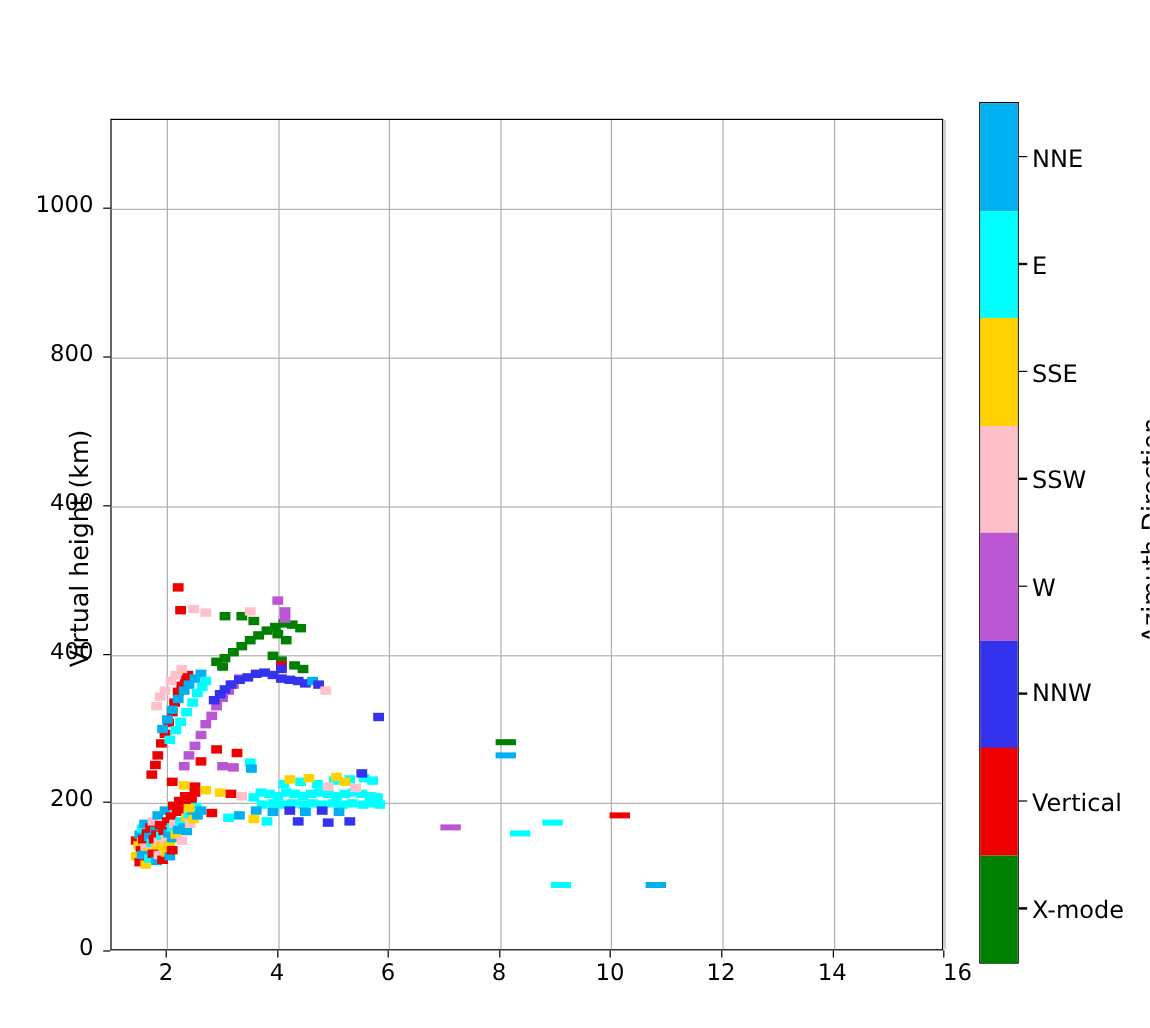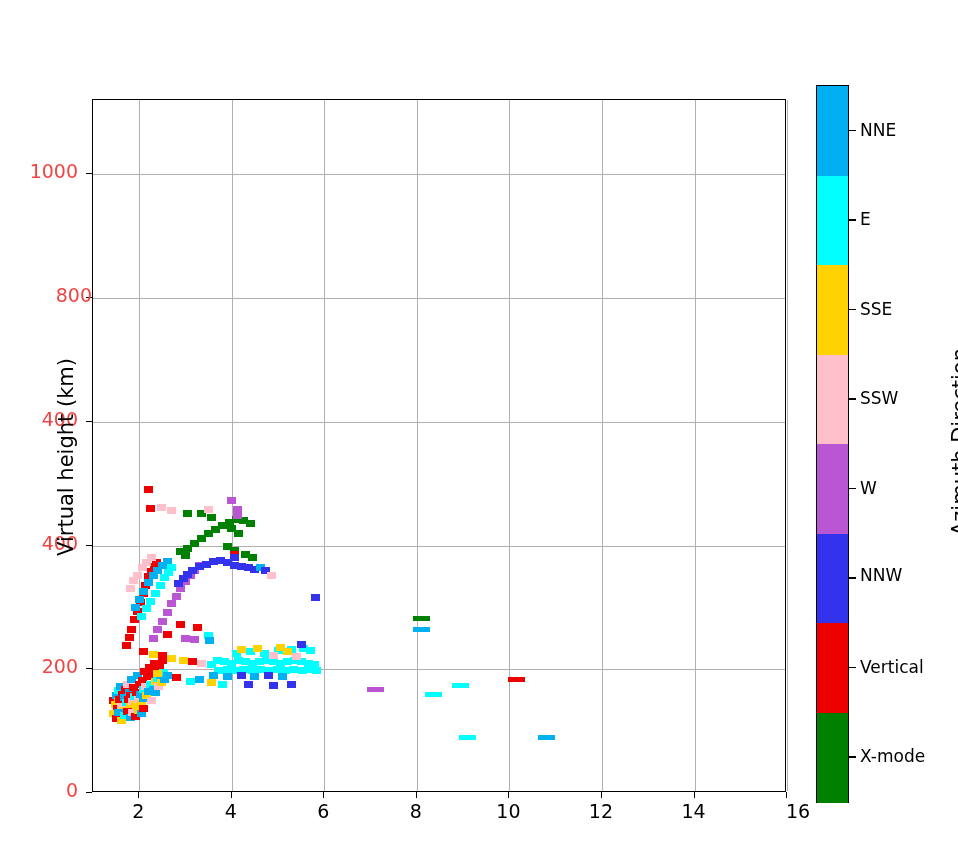--- a/index.html
+++ b/index.html
@@ -25,40 +25,40 @@
 
   
   .tick-x{position:absolute;width:1px;height:6px;background:#000;top:792px;}
   .tick-y{position:absolute;height:1px;width:6px;background:#000;left:86px;}
   .ticklabel-x{
     position:absolute;top:800px;width:60px;margin-left:-30px;text-align:center;
     font-size:19px;color:#000;
   }
   .ticklabel-y{
     position:absolute;left:0;width:78px;text-align:right;margin-top:-13px;
-    font-size:19px;color:#ef4444;
+    font-size:19px;color:#000000;
   }
 
   #xaxis-label{
     position:absolute;left:92px;top:822px;width:694px;text-align:center;
     font-size:21px;color:#000;
   }
   #yaxis-label{
     position:absolute;left:-124px;top:445px;width:380px;text-align:center;
     font-size:21px;color:#000;transform:rotate(-90deg);transform-origin:50% 50%;
   }
 
   
   #colorbar{
     position:absolute;left:816px;top:85px;width:31px;height:716px;
     border:1.4px solid #000;box-sizing:content-box;
   }
   .cb-band{position:absolute;left:0;width:31px;}
   .cb-tick{position:absolute;left:849px;width:7px;height:1.6px;background:#000;}
-  .cb-label{position:absolute;left:860px;font-size:17px;color:#000;margin-top:-10px;white-space:nowrap;}
+  .cb-label{position:absolute;left:860px;font-size:20px;color:#000;margin-top:-10px;white-space:nowrap;}
   #colorbar-label{
     position:absolute;left:780px;top:430px;width:360px;text-align:center;
     font-size:21px;color:#000;transform:rotate(-90deg);transform-origin:50% 50%;
   }
 </style>
 </head>
 <body>
 
 <div id="root">
 
@@ -343,21 +343,21 @@
       <div class="ticklabel-x" style="left: 798px;">16</div>
       <div class="tick-y" style="top: 792px;"></div>
       <div class="ticklabel-y" style="top: 792px;">0</div>
       <div class="tick-y" style="top: 668.3px;"></div>
       <div class="ticklabel-y" style="top: 668.3px;">200</div>
       <div class="tick-y" style="top: 544.5px;"></div>
       <div class="ticklabel-y" style="top: 544.5px;">400</div>
       <div class="tick-y" style="top: 420.8px;"></div>
       <div class="ticklabel-y" style="top: 420.8px;">400</div>
       <div class="tick-y" style="top: 297px;"></div>
-      <div class="ticklabel-y" style="top: 297px; margin-left: 14px;">800</div>
+      <div class="ticklabel-y" style="top: 297px;">800</div>
       <div class="tick-y" style="top: 173.3px;"></div>
       <div class="ticklabel-y" style="top: 173.3px;">1000</div>
     </div>
 
   <div id="yaxis-label">Virtual height (km)</div>
 
   <div id="colorbar">
       <div class="cb-band" title="NNE" style="top: 0px; height: 90px; background: rgb(0, 176, 240);"></div>
       <div class="cb-band" title="E" style="top: 89.5px; height: 90px; background: rgb(0, 255, 255);"></div>
       <div class="cb-band" title="SSE" style="top: 179px; height: 90px; background: rgb(255, 210, 0);"></div>

